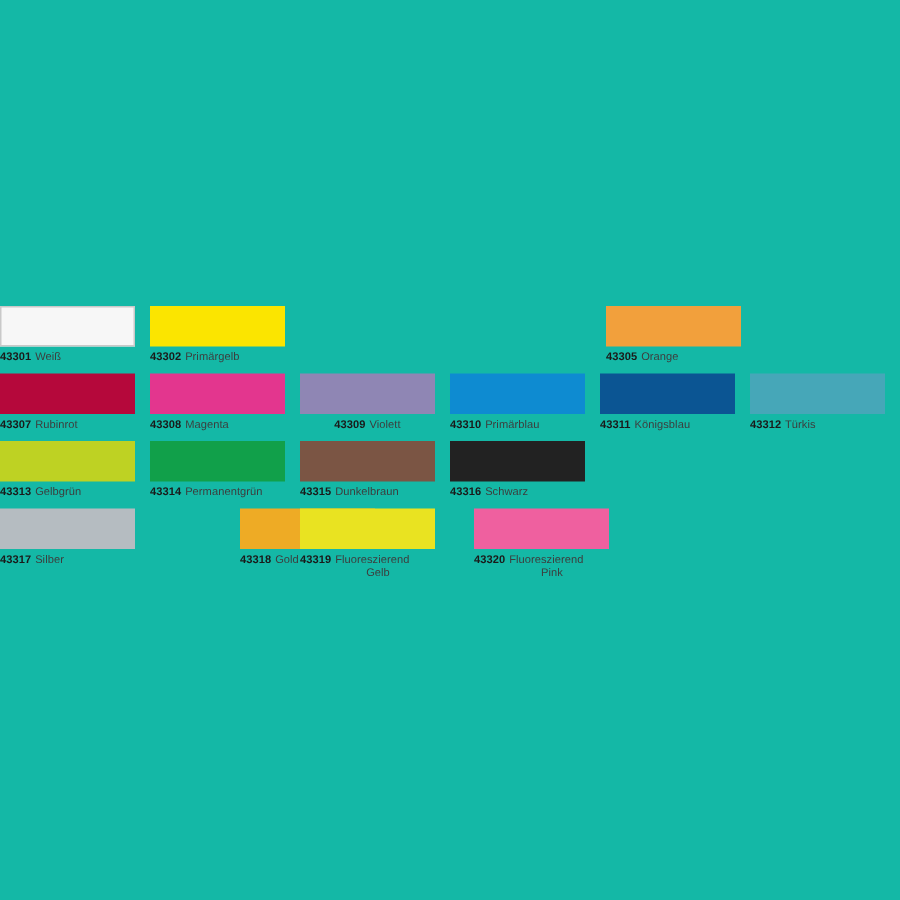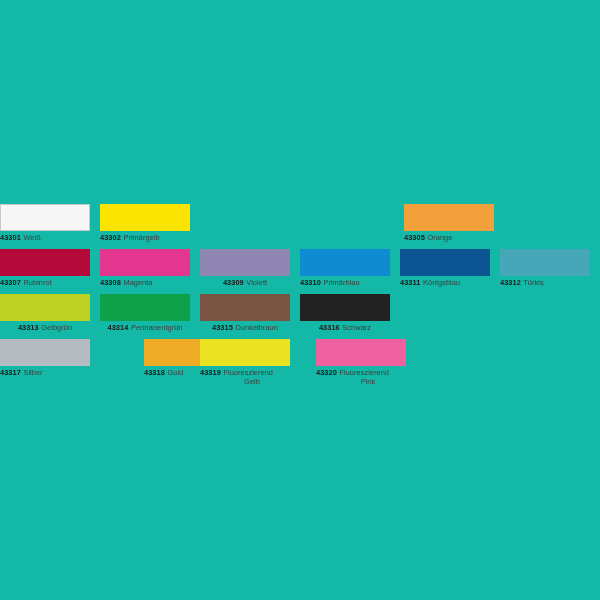--- a/index.html
+++ b/index.html
@@ -126,21 +126,21 @@
         </div>
         <div class="swatch-cell" style="left: 400px; width: 90px;">
           <span class="swatch-chip" title="Königsblau" style="background: rgb(11, 85, 147); height: 27px; width: 90px;"></span>
           <span class="swatch-label"><span class="swatch-code">43311</span> <span class="swatch-name">Königsblau</span></span>
         </div>
         <div class="swatch-cell" style="left: 500px; width: 68px;">
           <span class="swatch-chip" title="Türkis" style="background: rgb(70, 167, 184); height: 27px; width: 90px;"></span>
           <span class="swatch-label"><span class="swatch-code">43312</span> <span class="swatch-name">Türkis</span></span>
         </div>
       </div>
-      <div class="swatch-row" style="height: 45px; text-align: center;">
+      <div class="swatch-row" style="height: 45px;">
         <div class="swatch-cell" style="left: 0px; width: 90px;">
           <span class="swatch-chip" title="Gelbgrün" style="background: rgb(190, 210, 35); height: 27px; width: 90px;"></span>
           <span class="swatch-label"><span class="swatch-code">43313</span> <span class="swatch-name">Gelbgrün</span></span>
         </div>
         <div class="swatch-cell" style="left: 100px; width: 90px;">
           <span class="swatch-chip" title="Permanentgrün" style="background: rgb(17, 160, 74); height: 27px; width: 90px;"></span>
           <span class="swatch-label"><span class="swatch-code">43314</span> <span class="swatch-name">Permanentgrün</span></span>
         </div>
         <div class="swatch-cell" style="left: 200px; width: 90px;">
           <span class="swatch-chip" title="Dunkelbraun" style="background: rgb(123, 85, 68); height: 27px; width: 90px;"></span>
@@ -149,21 +149,21 @@
         <div class="swatch-cell" style="left: 300px; width: 90px;">
           <span class="swatch-chip" title="Schwarz" style="background: rgb(34, 34, 34); height: 27px; width: 90px;"></span>
           <span class="swatch-label"><span class="swatch-code">43316</span> <span class="swatch-name">Schwarz</span></span>
         </div>
       </div>
       <div class="swatch-row" style="height: 45px;">
         <div class="swatch-cell" style="left: 0px; width: 90px;">
           <span class="swatch-chip" title="Silber" style="background: rgb(181, 188, 193); height: 27px; width: 90px;"></span>
           <span class="swatch-label"><span class="swatch-code">43317</span> <span class="swatch-name">Silber</span></span>
         </div>
-        <div class="swatch-cell" style="left: 100px; width: 90px; padding-left: 44px;">
+        <div class="swatch-cell" style="left: 116px; width: 90px; padding-left: 44px;">
           <span class="swatch-chip" title="Gold" style="background: rgb(238, 171, 37); height: 27px; width: 90px;"></span>
           <span class="swatch-label"><span class="swatch-code">43318</span> <span class="swatch-name">Gold</span></span>
         </div>
         <div class="swatch-cell" style="left: 200px; width: 90px;">
           <span class="swatch-chip" title="Fluoreszierend" style="background: rgb(233, 227, 33); height: 27px; width: 90px;"></span>
           <span class="swatch-label two-line"><span class="swatch-code">43319</span> <span class="swatch-name">Fluoreszierend</span><span class="line2">Gelb</span></span>
         </div>
         <div class="swatch-cell" style="left: 300px; width: 90px; margin-left: 16px;">
           <span class="swatch-chip" title="Fluoreszierend" style="background: rgb(239, 96, 159); height: 27px; width: 90px;"></span>
           <span class="swatch-label two-line"><span class="swatch-code">43320</span> <span class="swatch-name">Fluoreszierend</span><span class="line2">Pink</span></span>

